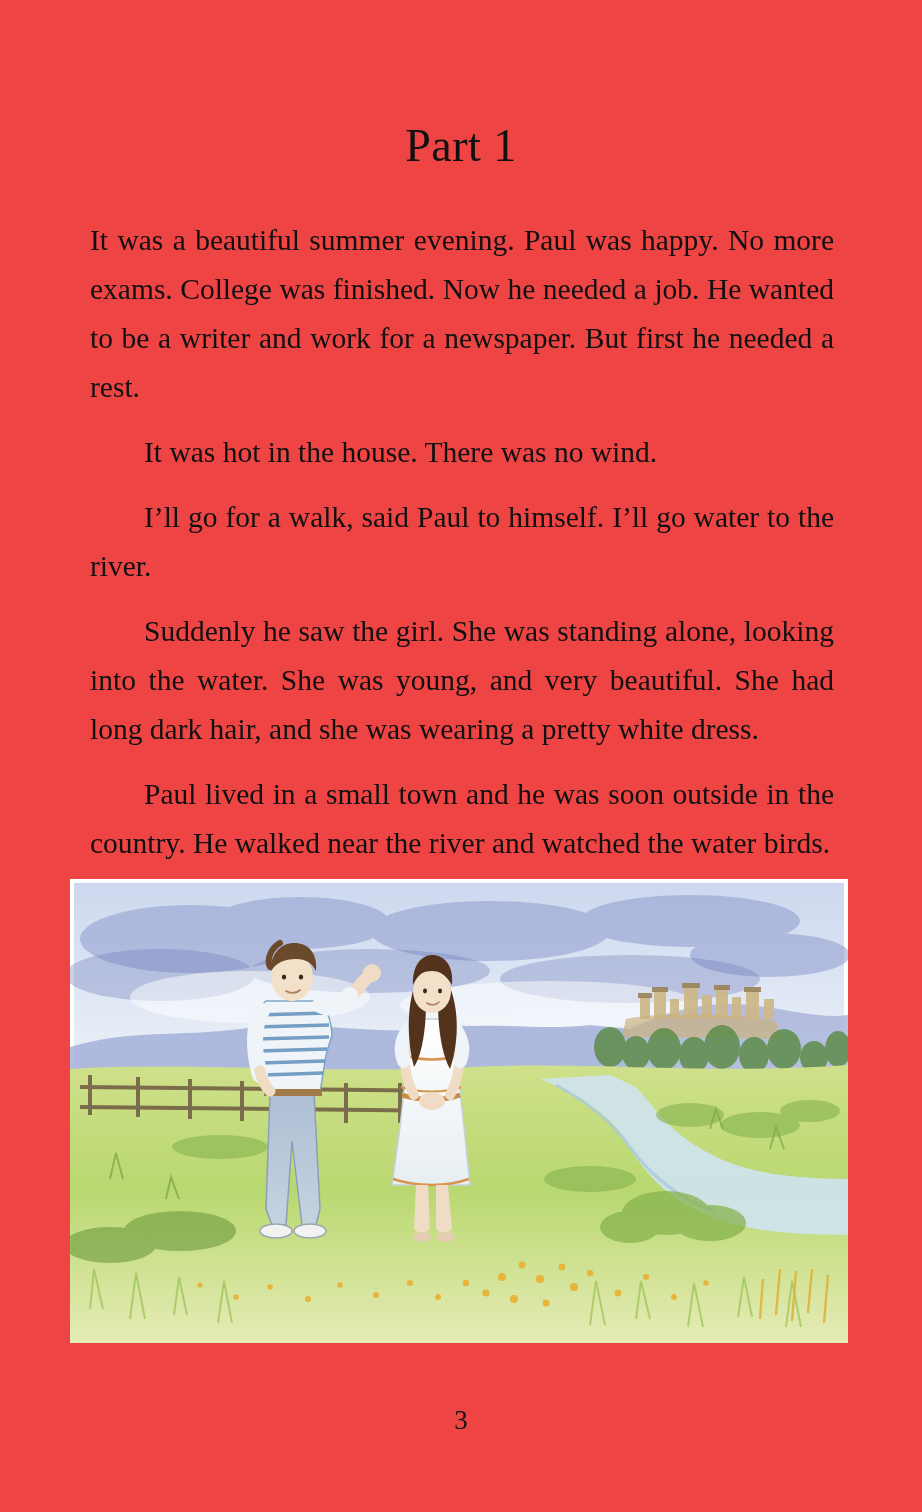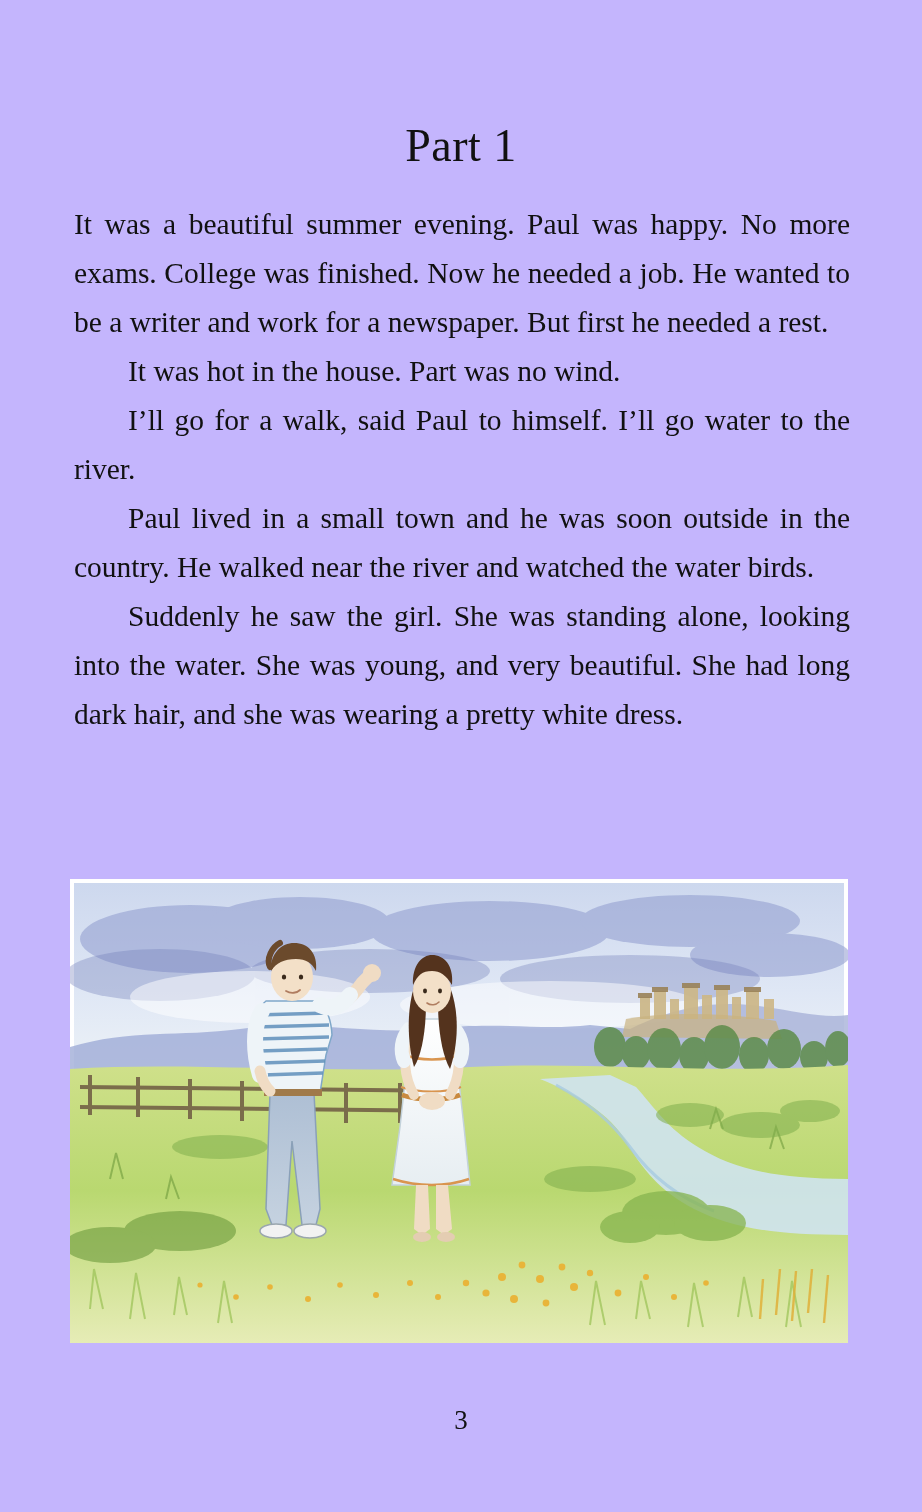--- a/index.html
+++ b/index.html
@@ -11,21 +11,21 @@
     width: 922px;
     height: 1512px;
     position: relative;
     font-family: "Liberation Serif", serif;
     color: #111111;
     overflow: hidden;
   }
   .page {
     position: absolute;
     inset: 0;
-    background: #c4b5fd;
+    background: #ef4444;
   }
   .chapter-title {
     position: absolute;
     top: 88px;
     left: 0;
     width: 100%;
     text-align: center;
     font-size: 46px;
     font-weight: 400;
     letter-spacing: 0.5px;
@@ -34,21 +34,21 @@
     position: absolute;
     top: 200px;
     left: 74px;
     width: 776px;
     font-size: 29.5px;
     line-height: 49px;
     text-align: justify;
     text-justify: inter-word;
   }
   .body-text p {
-    margin: 0;
+    margin: 16px;
   }
   .body-text p.indent {
     text-indent: 54px;
   }
   .body-text p.no-indent {
     text-indent: 0;
   }
   .illustration {
     position: absolute;
     left: 70px;
@@ -72,24 +72,24 @@
 </style>
 </head>
 <body>
 
 <div class="page">
 
   <h1 class="chapter-title">Part 1</h1>
 
   <div class="body-text">
     <p class="no-indent">It was a beautiful summer evening. Paul was happy. No more exams. College was finished. Now he needed a job. He wanted to be a writer and work for a newspaper. But first he needed a rest.</p>
-    <p class="indent">It was hot in the house. Part was no wind.</p>
+    <p class="indent">It was hot in the house. There was no wind.</p>
     <p class="indent">I’ll go for a walk, said Paul to himself. I’ll go water to the river.</p>
+    <p class="indent">Suddenly he saw the girl. She was standing alone, looking into the water. She was young, and very beautiful. She had long dark hair, and she was wearing a pretty white dress.</p>
     <p class="indent">Paul lived in a small town and he was soon outside in the country. He walked near the river and watched the water birds.</p>
-    <p class="indent">Suddenly he saw the girl. She was standing alone, looking into the water. She was young, and very beautiful. She had long dark hair, and she was wearing a pretty white dress.</p>
   </div>
 
   <div class="illustration">
     <svg width="778" height="464" viewBox="0 0 778 464" xmlns="http://www.w3.org/2000/svg">
       <defs>
         <linearGradient id="skyGrad" x1="0" y1="0" x2="0" y2="1">
           <stop offset="0%" stop-color="#cdd8ee"></stop>
           <stop offset="55%" stop-color="#dfe7f5"></stop>
           <stop offset="100%" stop-color="#eef3f7"></stop>
         </linearGradient>

